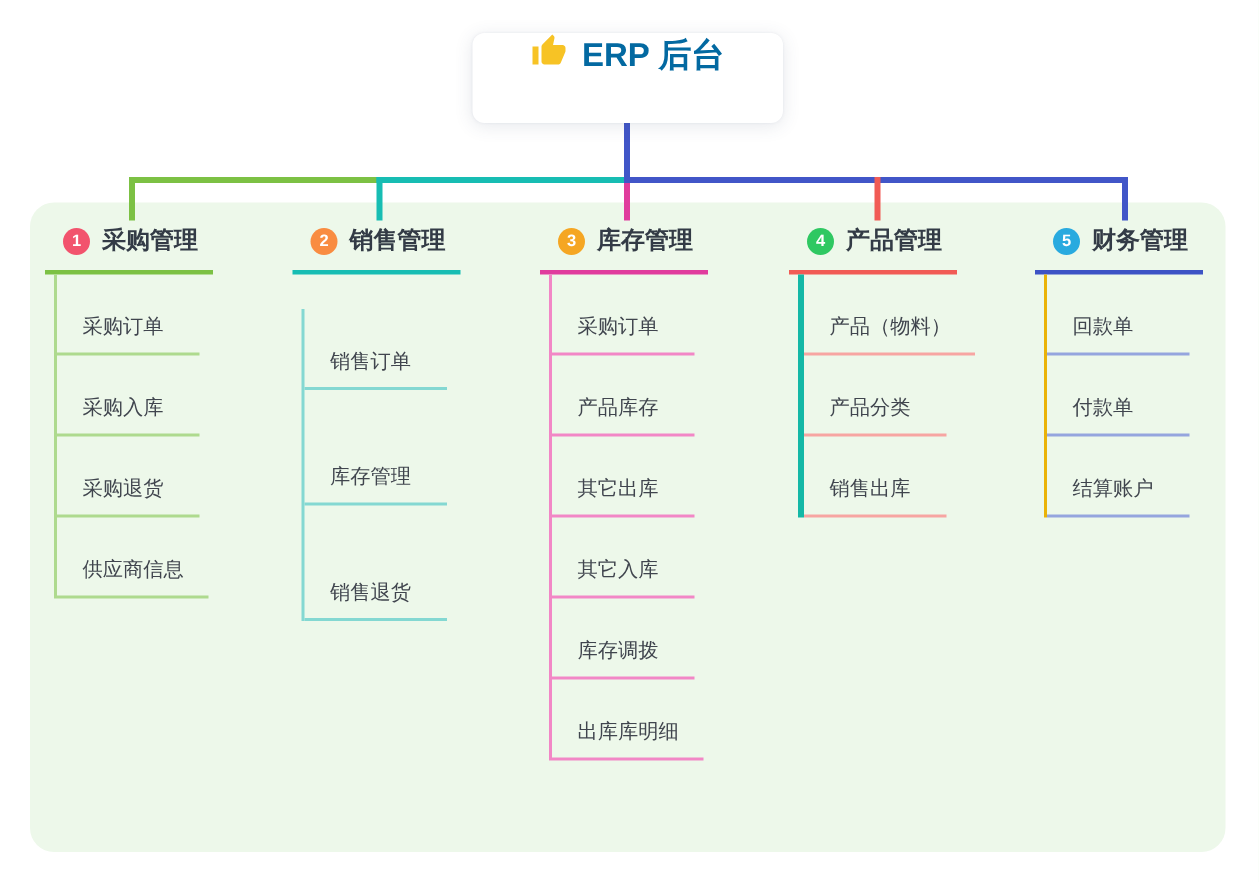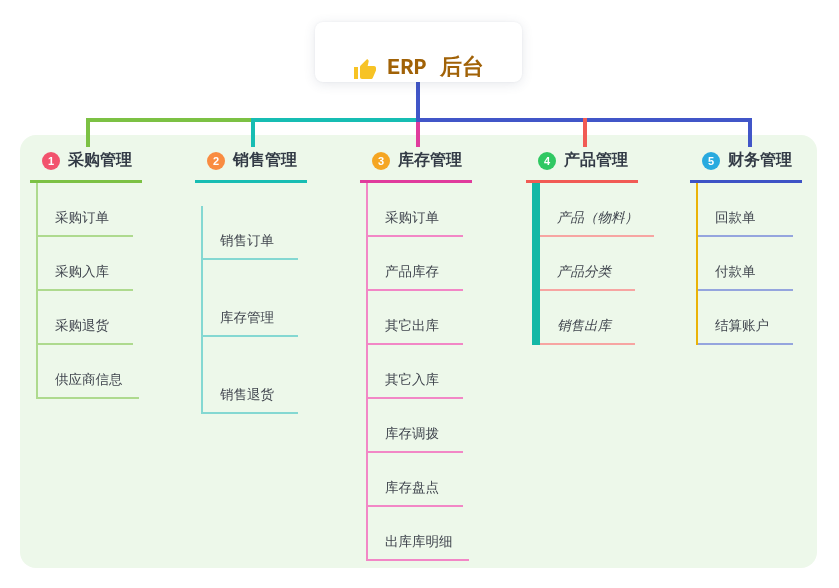--- a/index.html
+++ b/index.html
@@ -12,24 +12,23 @@
   }
   .stage { position: absolute; inset: 0; width: 839px; height: 588px; }
 
   
   .root-card {
     position: absolute; left: 315px; top: 22px;
     width: 207px; height: 60px;
     background: #ffffff;
     border-radius: 8px;
     box-shadow: 0 2px 12px rgba(60,80,110,0.13), 0 0 2px rgba(60,80,110,0.08);
-    display: flex; align-items: flex-end; justify-content: center; gap: 10px;
-    font-size: 22px; font-weight: 600; color: #a16207;
+    display: flex; align-items: flex-start; justify-content: center; gap: 10px;
+    font-size: 22px; font-weight: 600; color: #0369a1;
     z-index: 3;
-    font-family: Liberation Mono, monospace;
   }
   .thumb-svg { width: 24px; height: 24px; display: block; }
 
   
   .line { position: absolute; z-index: 1; }
   .root-vert   { left: 416px; top: 81px;  width: 4px;   height: 39px; background: #4156c8; }
   .bus-green   { left: 86px;  top: 118px; width: 167px; height: 4px;  background: #7cc144; }
   .bus-teal    { left: 251px; top: 118px; width: 167px; height: 4px;  background: #17bdb3; }
   .bus-blue    { left: 416px; top: 118px; width: 336px; height: 4px;  background: #4156c8; }
   .drop        { top: 118px; width: 4px; height: 29px; }
@@ -93,21 +92,21 @@
   .c2 .items { border-left: 2px solid #84d8d2; }
   .c2 .items li { border-bottom: 2px solid #84d8d2; margin-top: 23px; }
   .c2 .badge { background: #f98c41; }
 
   .c3 .branch-header { border-bottom: 3px solid #e03c9d; }
   .c3 .items { border-left: 2px solid #f287c6; }
   .c3 .items li { border-bottom: 2px solid #f287c6; }
   .c3 .badge { background: #f5a623; }
 
   .c4 .branch-header { border-bottom: 3px solid #f15b55; }
-  .c4 .items { border-left: 8px solid #14b8a6; font-style: italic; }
+  .c4 .items { border-left: 4px solid #14b8a6; }
   .c4 .items li { border-bottom: 2px solid #f7a5a2; }
   .c4 .badge { background: #2fc862; }
 
   .c5 .branch-header { border-bottom: 3px solid #3d53c5; }
   .c5 .items { border-left: 2px solid #eab308; }
   .c5 .items li { border-bottom: 2px solid #95a5de; }
   .c5 .badge { background: #29aadf; }
 </style>
 </head>
 <body>
@@ -164,21 +163,20 @@
     <div class="branch-header">
       <span class="badge">3</span>
       <span>库存管理</span>
     </div>
     <ul class="items">
       <li>采购订单</li>
       <li>产品库存</li>
       <li>其它出库</li>
       <li>其它入库</li>
       <li>库存调拨</li>
-      <li>库存盘点</li>
       <li>出库库明细</li>
     </ul>
   </div>
 
   <div class="branch branch-4 c4">
     <div class="branch-header">
       <span class="badge">4</span>
       <span>产品管理</span>
     </div>
     <ul class="items">

